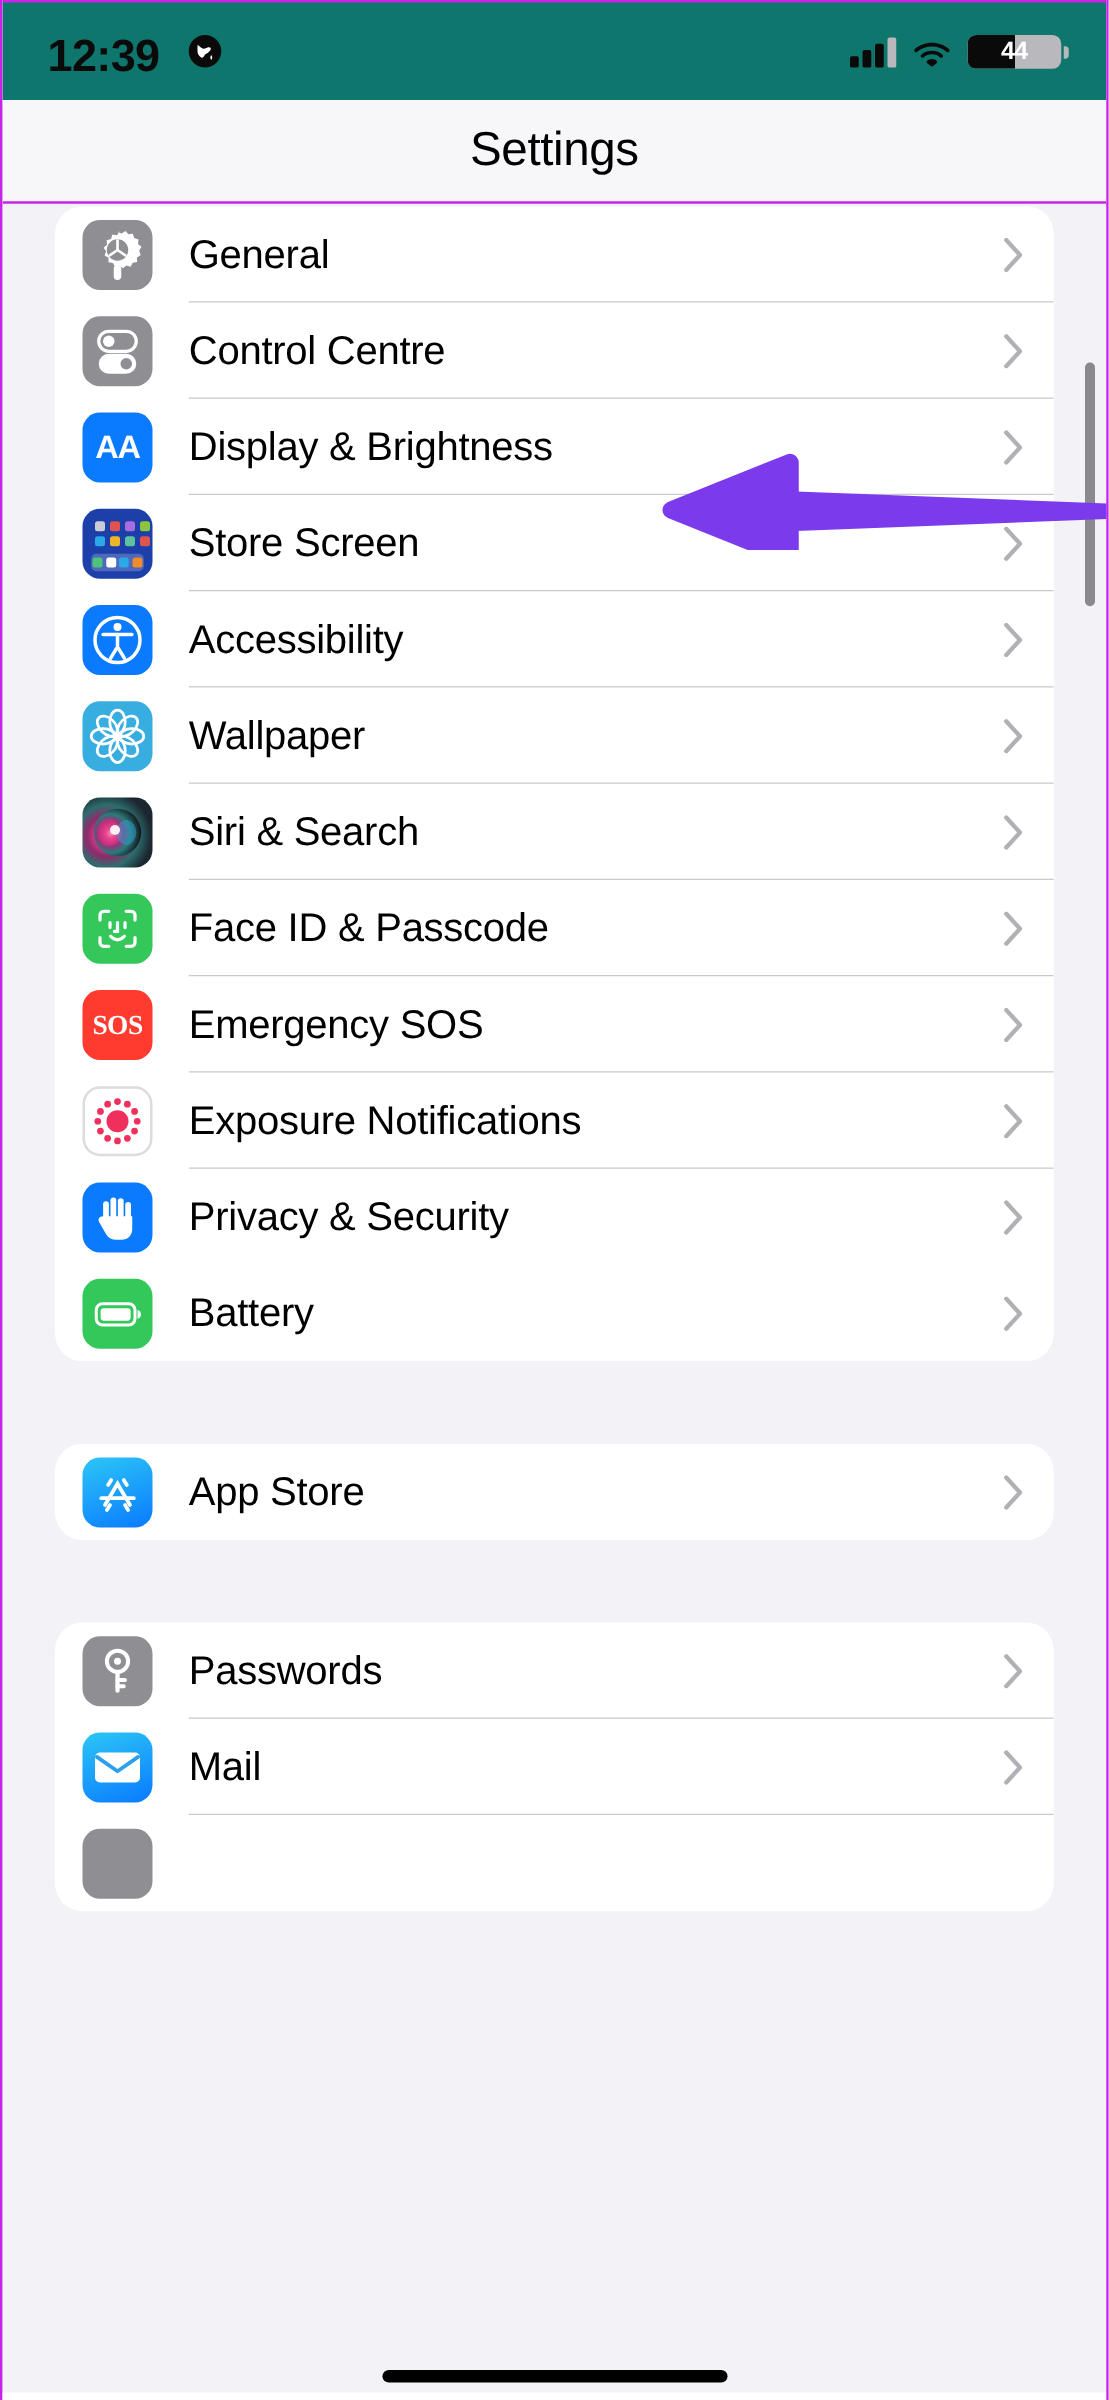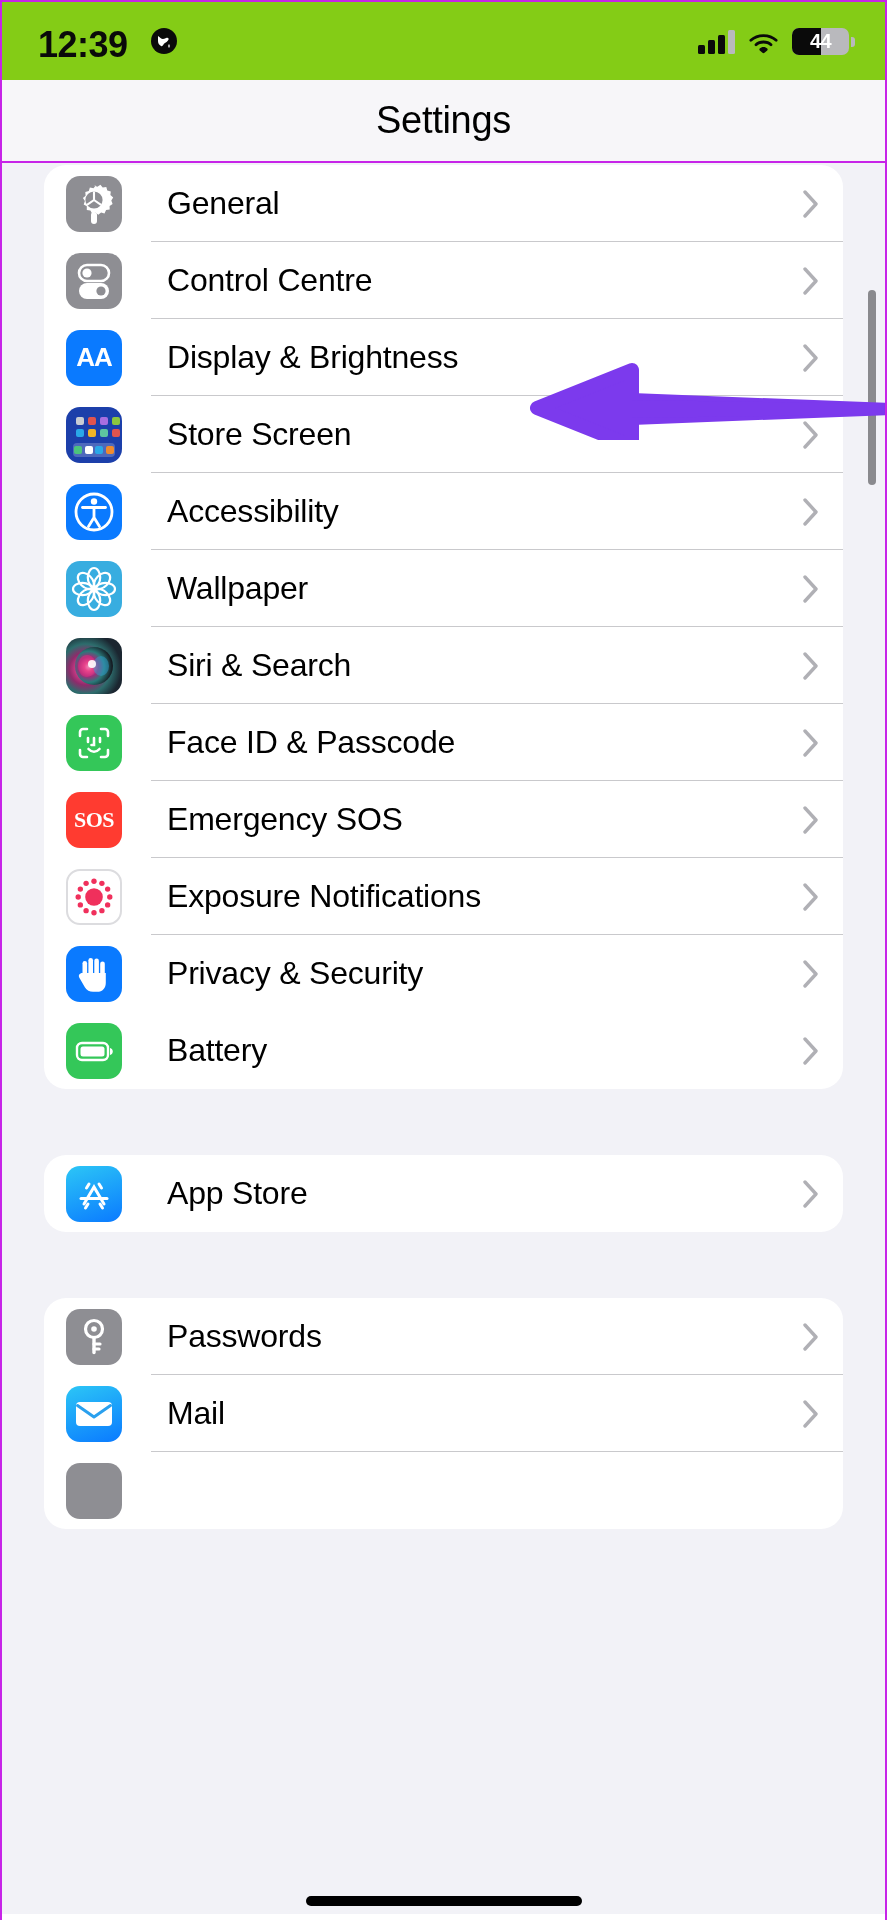--- a/index.html
+++ b/index.html
@@ -13,21 +13,21 @@
     position: relative;
     width: 887px; height: 1920px;
     background: #f2f2f7;
     border-left: 2px solid #c724e8;
     border-right: 2px solid #c724e8;
     overflow: hidden;
   }
   
   #statusbar {
     position: absolute; top: 0; left: 0; right: 0; height: 80px;
-    background: #84cc16;
+    background: #0f766e;
     border-top: 2px solid #c724e8;
   }
   #time {
     position: absolute; left: 36px; top: 22px;
     font-size: 36px; font-weight: bold; color: #0a0a0a;
     letter-spacing: -0.5px;
   }
   #globe-icon {
     position: absolute; left: 148px; top: 25px;
     width: 28px; height: 28px;
@@ -36,21 +36,21 @@
     position: absolute; right: 30px; top: 26px;
     display: flex; align-items: center; gap: 13px;
   }
   .bars { display: flex; align-items: flex-end; gap: 3px; height: 24px; }
   .bars i { display: block; width: 7px; background: #0a0a0a; border-radius: 1.5px; }
   .bars i:nth-child(1) { height: 9px; }
   .bars i:nth-child(2) { height: 14px; }
   .bars i:nth-child(3) { height: 19px; }
   .bars i:nth-child(4) { height: 24px; background: #b9b9bd; }
   #battery {
-    position: relative; width: 57px; height: 27px;
+    position: relative; width: 75px; height: 27px;
     border-radius: 7px; background: #b9b9bd; overflow: hidden;
     display: flex; align-items: center;
   }
   #battery .fill {
     position: absolute; left: 0; top: 0; bottom: 0;
     width: 50%; background: #0a0a0a;
   }
   #battery .pct {
     position: relative; z-index: 2; width: 100%; text-align: center;
     font-size: 20px; font-weight: bold; color: #ffffff;
@@ -88,21 +88,21 @@
   }
   .row .icon {
     width: 56px; height: 56px; border-radius: 14px;
     flex: 0 0 56px;
     display: flex; align-items: center; justify-content: center;
     overflow: hidden;
     position: relative;
   }
   .row .label {
     flex: 1 1 auto;
-    margin-left: 45px;
+    margin-left: 29px;
     font-size: 32px; color: #000;
     letter-spacing: -0.2px;
     white-space: nowrap;
   }
   .row .chev {
     flex: 0 0 auto; margin-right: 24px;
     width: 16px; height: 28px;
   }
   .row .sep {
     position: absolute; left: 107px; right: 0; bottom: 0;

